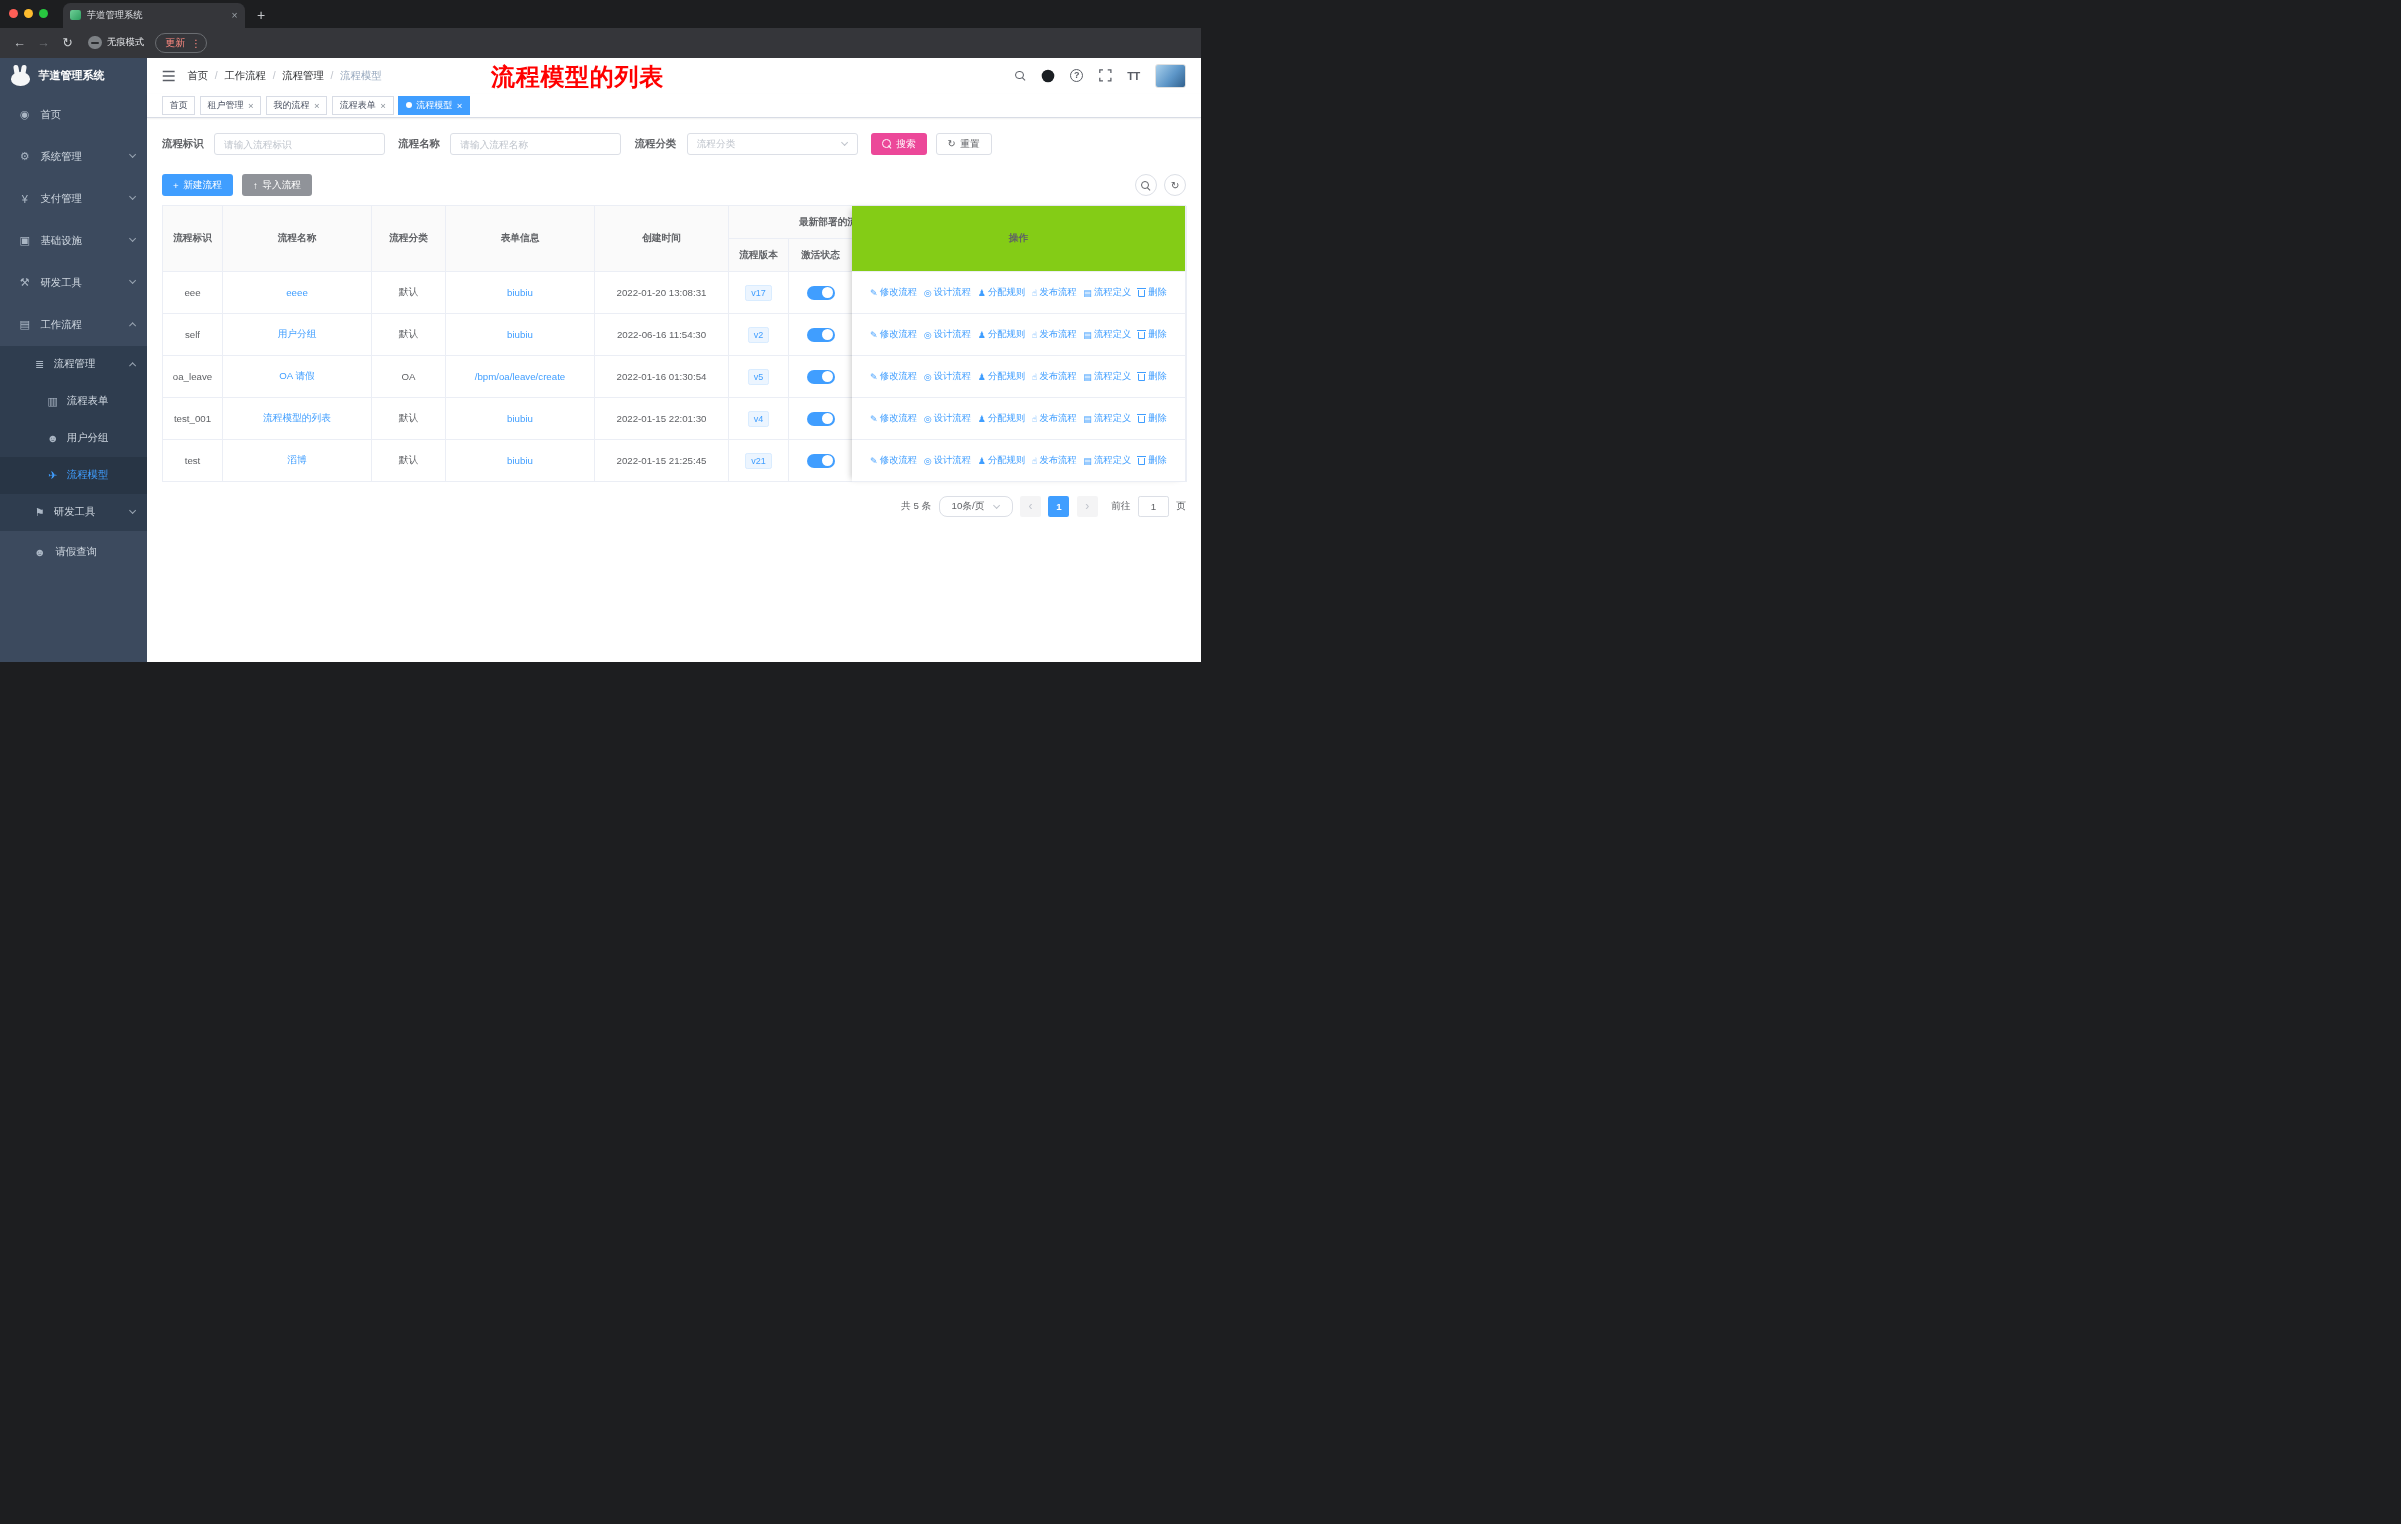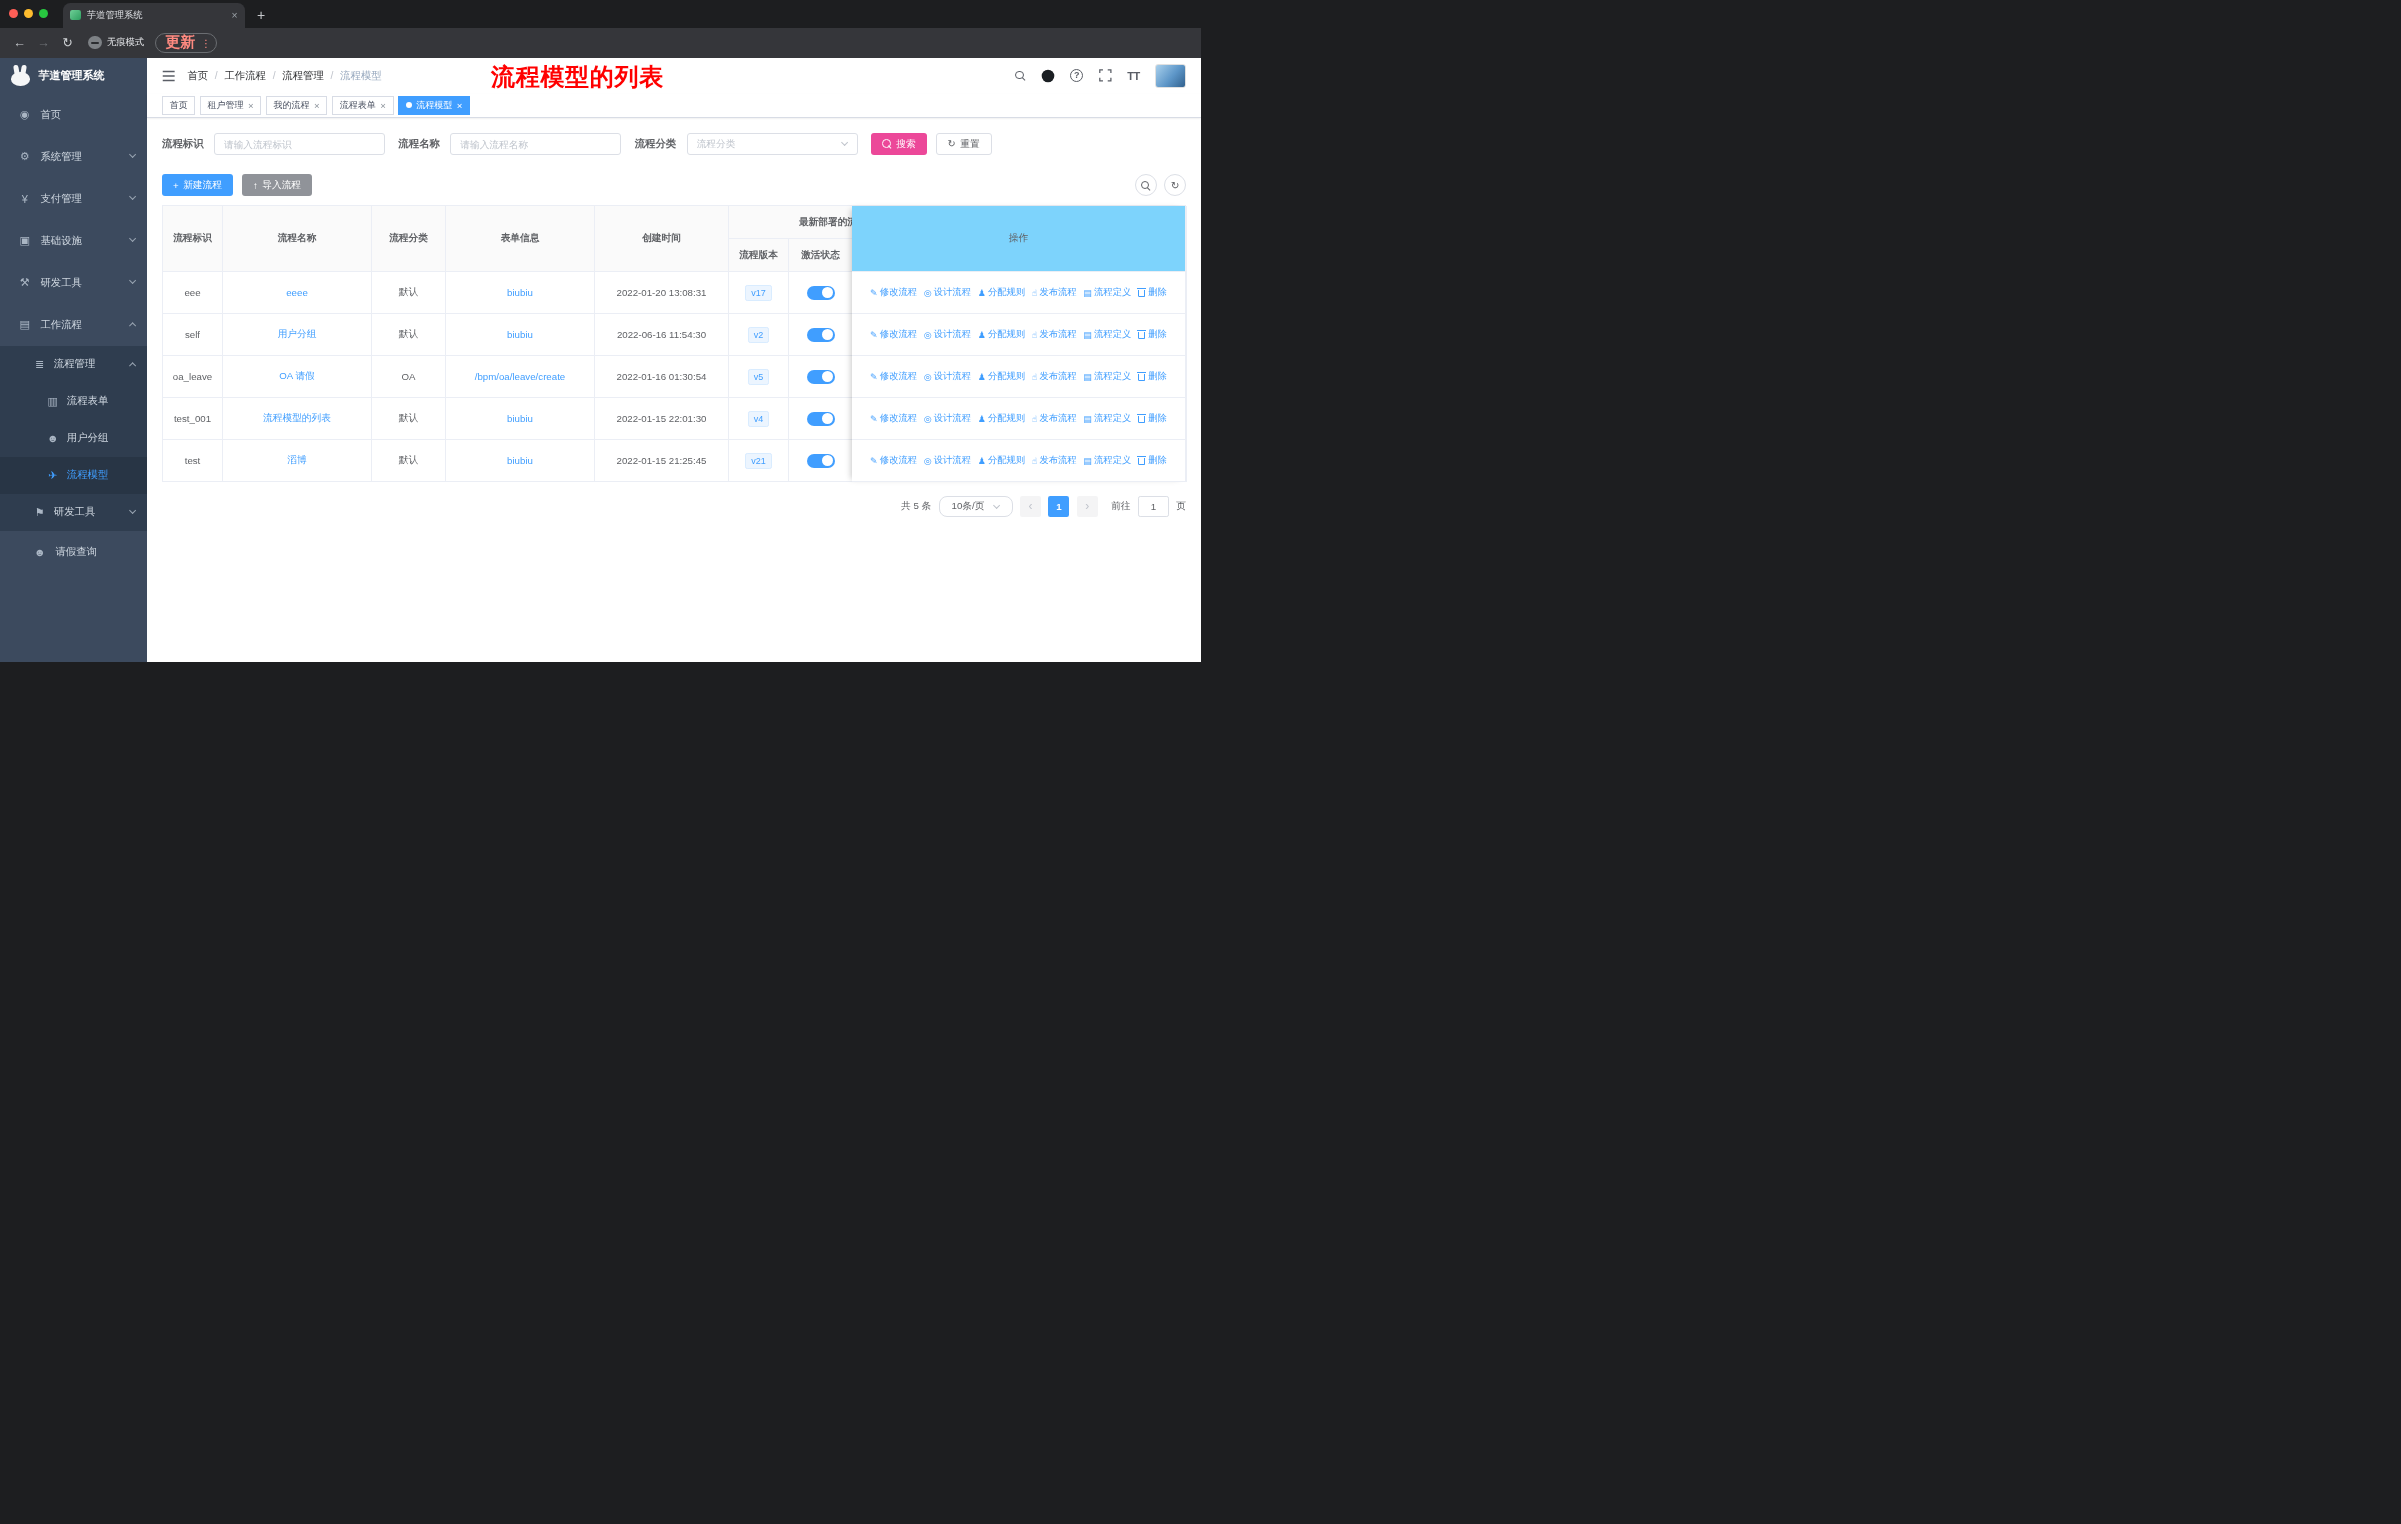--- a/index.html
+++ b/index.html
@@ -22,21 +22,21 @@
   .omnibox{flex:1;height:21px;background:#202124;border-radius:10.4px;display:flex;align-items:center;padding:0 10.4px;gap:6px;margin:0 6px}
   .tri{width:0;height:0;border-left:4.5px solid transparent;border-right:4.5px solid transparent;border-bottom:7.4px solid #9aa0a6}
   .sec-text{color:#9aa0a6;font-size:9px;white-space:nowrap}
   .om-div{width:0.7px;height:10.4px;background:#4a4d51}
   .url{color:#e8eaed;font-size:9.3px;flex:1;white-space:nowrap;overflow:hidden}
   .om-ic{color:#9aa0a6;font-size:10.4px}
   .incog{display:flex;align-items:center;gap:5.2px;color:#e8eaed;font-size:9.3px;margin:0 7.4px;white-space:nowrap}
   .incog-ic{width:13.4px;height:13.4px;border-radius:50%;background:#7d8185;position:relative}
   .incog-ic::after{content:"";position:absolute;left:3px;top:6px;width:7.4px;height:2.2px;background:#2b2d30;border-radius:1.5px}
   .update-pill{border:0.7px solid #6a6d71;border-radius:10.4px;height:20px;display:flex;align-items:center;padding:0 5.2px 0 9.7px;gap:5.2px}
-  .update-pill .upd{color:#ff8a80;font-size:15px;font-weight:700}
+  .update-pill .upd{color:#ff8a80;font-size:10px;font-weight:400}
   .update-pill .kebab{color:#ff8a80;font-size:10.4px}
 
   
   .app{display:flex;height:705px}
   .sidebar{width:147px;background:#3c4a5e;color:#cfd7e0;flex-shrink:0;overflow:hidden}
   .logo-row{height:36px;display:flex;align-items:center;padding-left:9px;gap:7.4px}
   .rabbit{position:relative;width:22px;height:22px;flex-shrink:0}
   .rabbit .face{position:absolute;left:1.5px;bottom:0.7px;width:19.4px;height:14px;background:#f5f6f7;border-radius:48%}
   .rabbit::before,.rabbit::after{content:"";position:absolute;top:0;width:5.2px;height:11px;background:#f5f6f7;border-radius:3px}
   .rabbit::before{left:5.2px;transform:rotate(-10deg)}
@@ -95,21 +95,21 @@
   .table-wrap{position:relative;width:1024px;border:0.7px solid #ebeef5;border-right:none;border-bottom:none}
   table{border-collapse:separate;border-spacing:0;table-layout:fixed;width:100%;font-size:9.7px;color:#606266}
   th,td{border-right:0.7px solid #ebeef5;border-bottom:0.7px solid #ebeef5;text-align:center;padding:0 4.5px;overflow:hidden;white-space:nowrap}
   th{height:33px;font-weight:700;color:#606266;background:#fafafa;font-size:9.7px}
   td{height:42px;background:#fff}
   .link{color:#409eff}
   .vtag{display:inline-block;background:#ecf5ff;border:0.7px solid #d9ecff;color:#409eff;font-size:9px;height:16.4px;line-height:15px;padding:0 5.2px;border-radius:2.2px}
   .switch{display:inline-block;width:28px;height:14px;border-radius:7.4px;background:#409eff;position:relative;vertical-align:middle}
   .switch::after{content:"";position:absolute;right:1.5px;top:1.5px;width:11px;height:11px;border-radius:50%;background:#fff}
   .actions-overlay{position:absolute;top:0;right:0;width:334px;background:#fff;box-shadow:-4.5px 0 6px -3px rgba(0,0,0,.22);border-right:0.7px solid #ebeef5}
-  .ao-header{height:66px;border-bottom:0.7px solid #ebeef5;display:flex;align-items:center;justify-content:center;font-weight:400;color:#606266;background:#7dd3fc;font-size:9.7px}
+  .ao-header{height:66px;border-bottom:0.7px solid #ebeef5;display:flex;align-items:center;justify-content:center;font-weight:700;color:#606266;background:#84cc16;font-size:9.7px}
   .ao-row{height:42px;border-bottom:0.7px solid #ebeef5;display:flex;align-items:center;justify-content:center;gap:6.7px;padding:0 6px;background:#fff}
   .alink{color:#409eff;font-size:9.3px;display:inline-flex;align-items:center;gap:2.2px;white-space:nowrap}
   .ai{font-size:9px}
   .icon-trash{position:relative;display:inline-block;width:6.7px;height:6.7px;border:1px solid currentColor;border-top:none;border-radius:0 0 1.5px 1.5px;margin:1.5px 1.5px 0 0}
   .icon-trash::before{content:"";position:absolute;left:-2.2px;right:-2.2px;top:-2.2px;height:1px;background:currentColor}
 
   
   .pager{display:flex;align-items:center;justify-content:flex-end;margin-top:13.4px;font-size:9.7px;color:#606266;gap:7.4px;width:1024px}
   .pg-size{width:74px;height:21px;border:0.7px solid #dcdfe6;border-radius:8px;display:flex;align-items:center;justify-content:space-between;padding:0 12px;color:#606266}
   .pg-btn{width:21px;height:21px;background:#f4f4f5;border-radius:2.2px;display:flex;align-items:center;justify-content:center;color:#c0c4cc;font-size:12px}

